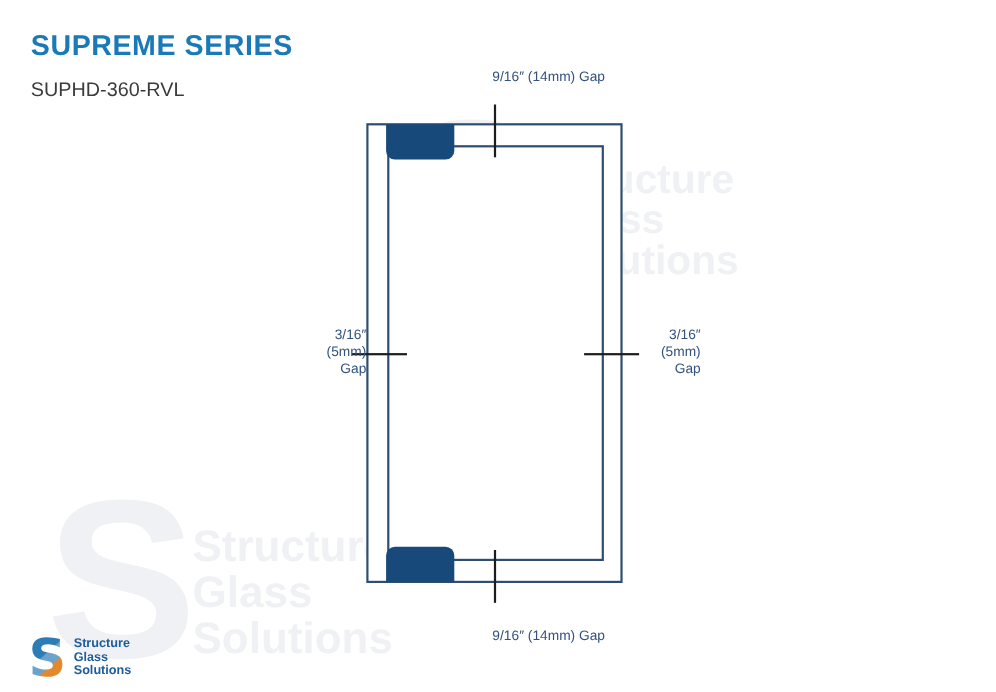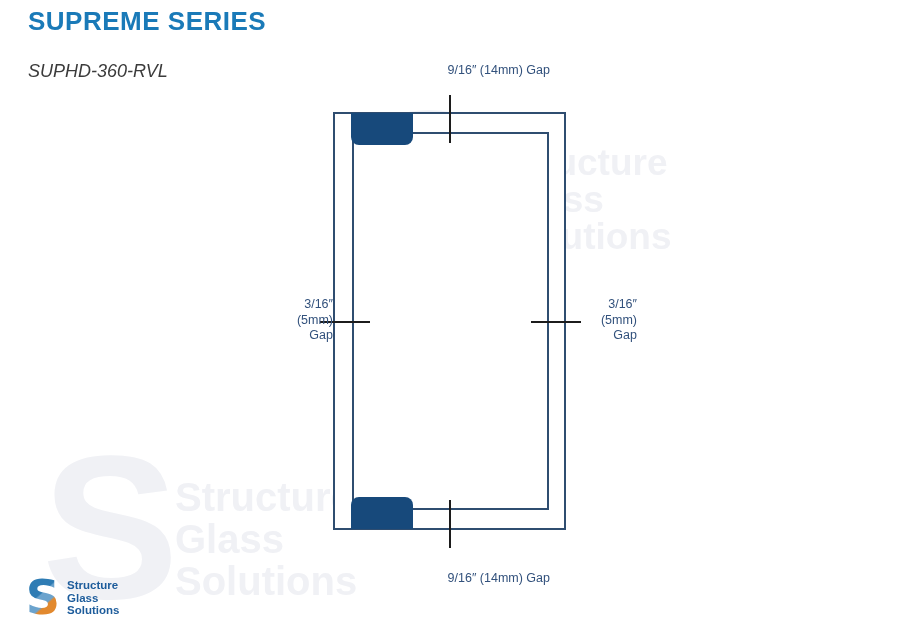--- a/index.html
+++ b/index.html
@@ -2,30 +2,30 @@
 <html><head>
 <meta charset="utf-8">
 <style>
   html,body{margin:0;padding:0;}
   .page{
     position:relative; width:905px; height:629px; background:#ffffff;
     font-family:"Liberation Sans", sans-serif; overflow:hidden;
   }
   
   .series-title{
-    position:absolute; left:28px; top:6px; margin:0;
+    position:absolute; left:28px; top:26px; margin:0;
     font-size:26px; font-weight:bold; letter-spacing:0.5px; color:#1a7ab8;
   }
   .product-title{
     position:absolute; left:28px; top:39px; margin:0;
     font-size:18px; color:#3b3b3b;
   }
   .product-code{
-    position:absolute; left:28px; top:61px; margin:0;
-    font-size:18px; color:#3b3b3b;font-style:italic;
+    position:absolute; left:28px; top:71px; margin:0;
+    font-size:18px; color:#3b3b3b;
   }
   
   .wm{ position:absolute; color:#f0f1f5; z-index:1; white-space:nowrap; }
   .wm-glyph{ font-weight:bold; line-height:1; }
   .wm-glyph.tr{ left:360px; top:79px; font-size:205px; }
   .wm-glyph.bl{ left:42px;  top:424px; font-size:205px; }
   .wm-text{ font-weight:bold; }
   .wm-text.tr{ left:503px; top:144px; font-size:37px; line-height:37px; }
   .wm-text.bl{ left:175px; top:476px; font-size:40px; line-height:42px; }
   

